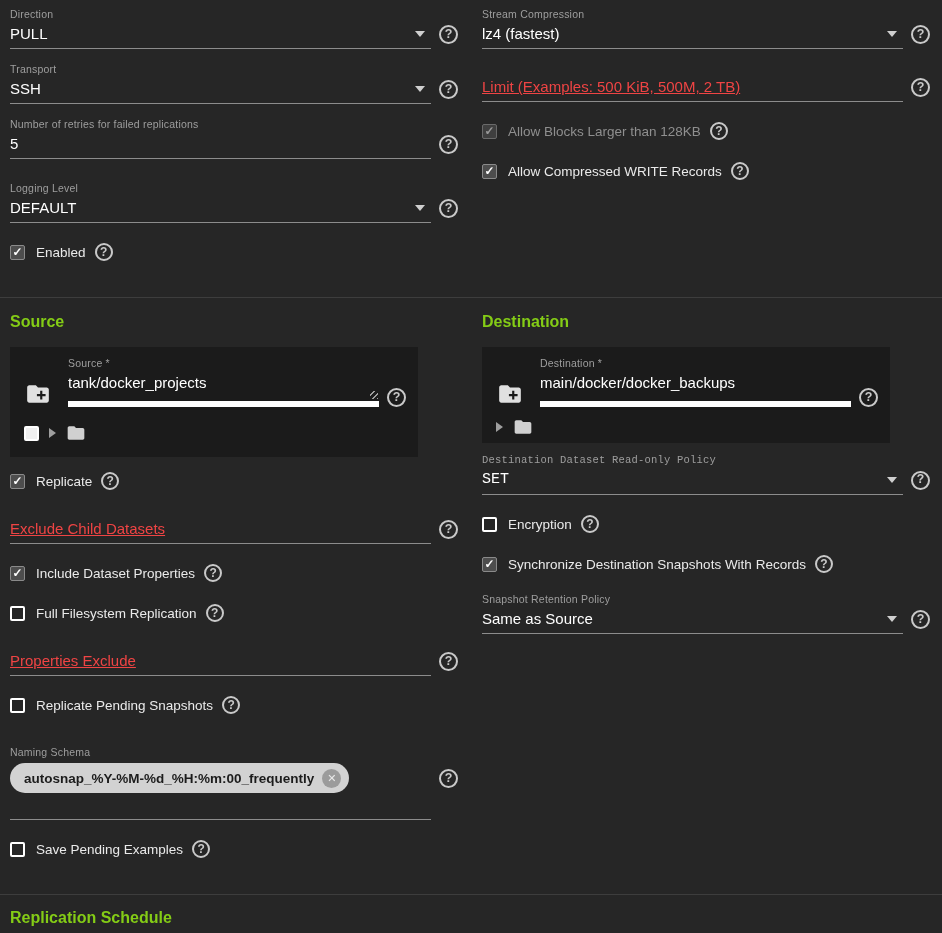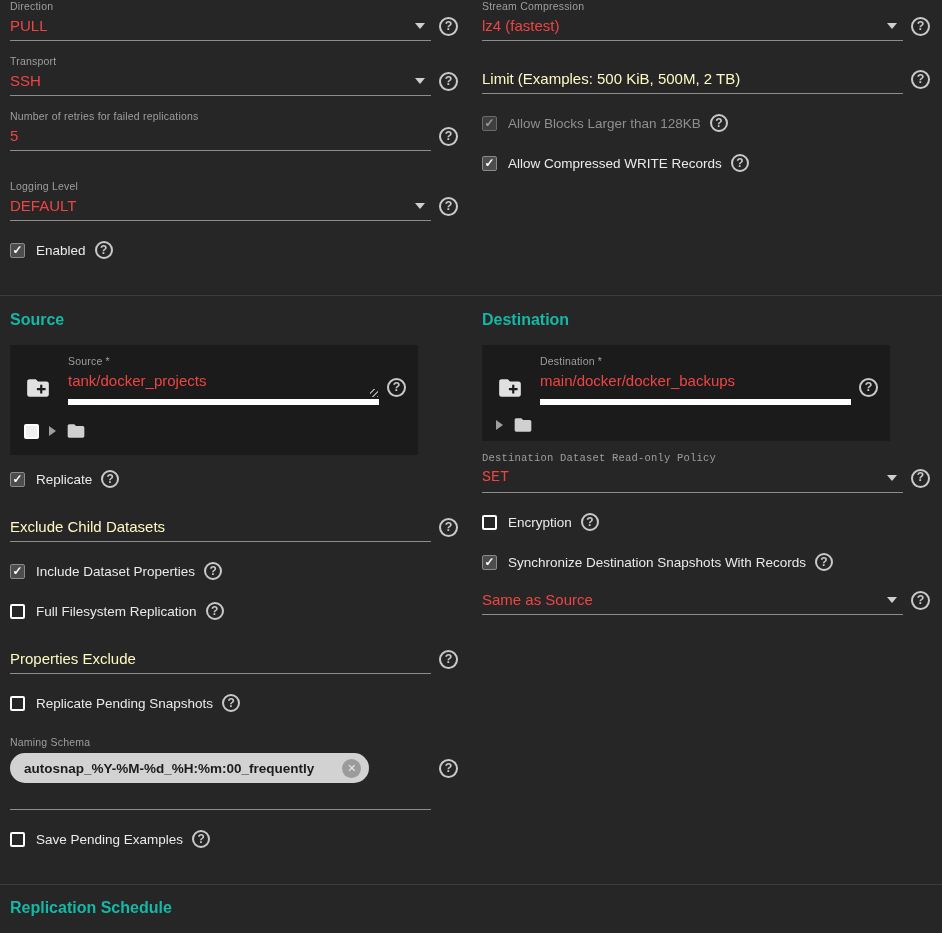--- a/index.html
+++ b/index.html
@@ -11,32 +11,32 @@
     font-family:"Liberation Sans", sans-serif;
     color:#f2f2f2;
     overflow:hidden;
   }
   .grid {
     display:grid;
     grid-template-columns:448px 448px;
     column-gap:24px;
     padding-left:10px;
   }
-  .top-grid { padding-top:0; }
+  .top-grid { padding-top:8px; }
 
   
   .flabel { font-size:10.5px; color:#9e9e9e; letter-spacing:.2px; margin-bottom:5px; }
   .ul-row { display:flex; align-items:flex-start; }
   .control {
     flex:1; display:flex; justify-content:space-between; align-items:center;
     border-bottom:1px solid #8c8c8c;
     padding-bottom:6px; min-height:22px;
   }
-  .fvalue { font-size:15px; color:#ef4444; line-height:17px; }
-  .fplaceholder { font-size:15px; color:#fef9c3; line-height:17px; }
+  .fvalue { font-size:15px; color:#ffffff; line-height:17px; }
+  .fplaceholder { font-size:15px; color:#ef4444; line-height:17px;text-decoration:underline; }
   .caret {
     width:0; height:0; margin-right:6px;
     border-left:5px solid transparent; border-right:5px solid transparent;
     border-top:6px solid #cfcfcf;
   }
   .help {
     flex:none; width:19px; height:19px; margin-left:8px; margin-top:0;
     border:2px solid #c9c9c9; border-radius:50%;
     color:#c9c9c9; font-size:12.5px; font-weight:bold;
     display:flex; align-items:center; justify-content:center;
@@ -58,25 +58,25 @@
     display:block; color:#ffffff; font-size:12px; font-weight:bold; line-height:1;
   }
   .cbrow.disabled .cb.checked { background:#3f3f3f; border-color:#6a6a6a; }
   .cbrow.disabled .cb.checked .check { color:#9a9a9a; }
   .cbrow.disabled .cblabel { color:#8f8f8f; }
   .cblabel { font-size:13.5px; color:#eaeaea; margin-left:11px;text-align:right; }
   .cbrow .help { margin-left:9px; width:18px; height:18px; font-size:12px; }
 
   
   .divider { border-top:1px solid #3d3d3d; width:942px; }
-  .sec-heading { font-size:16px; font-weight:bold; color:#14b8a6; }
+  .sec-heading { font-size:16px; font-weight:bold; color:#84cc16; }
 
   
   .panel { background:#1b1b1b; width:408px; padding:10px 12px 8px 12px; }
-  .panel-top { display:flex; align-items:center; }
+  .panel-top { display:flex; align-items:flex-end; }
   .fp-icon { flex:none; margin-top:16px; margin-right:14px; width:32px; height:26px; }
   .fp-icon svg { width:32px; height:26px; display:block; }
   .pfield { flex:1; }
   .pcontrol {
     position:relative;
     border-bottom:6px solid #ffffff;
     padding-bottom:9px; min-height:24px;
   }
   .resize-handle {
     position:absolute; right:1px; bottom:2px; width:8px; height:8px;
@@ -93,34 +93,34 @@
     border-top:5px solid transparent; border-bottom:5px solid transparent;
     border-left:7px solid #9e9e9e;
   }
   .folder-icon svg { width:24px; height:20px; display:block; }
 
   
   .chip-control { border-bottom:1px solid #8c8c8c; padding-bottom:26px; display:block; }
   .chip {
     display:inline-flex; align-items:center;
     background:#d2d2d2; border-radius:16px;
-    height:30px; padding:0 8px 0 14px;gap:20px;
+    height:30px; padding:0 8px 0 14px;
   }
   .chip-text { font-size:13.5px; font-weight:bold; color:#1c1c1c; }
   .chip-close {
     width:19px; height:19px; margin-left:8px; flex:none;
     background:#9b9b9b; border-radius:50%;
     color:#e8e8e8; font-size:11px; display:flex; align-items:center; justify-content:center;
     line-height:1;
   }
 
   
-  .mt14 { margin-top:14px; } .mt13 { margin-top:29px; }
+  .mt14 { margin-top:14px; } .mt13 { margin-top:23px; }
   .mt20 { margin-top:20px; } .mt22 { margin-top:22px; }
-  .mt24 { margin-top:24px; }
+  .mt24 { margin-top:32px; }
   .mt29 { margin-top:29px; } .mt30 { margin-top:30px; }
   .mt11 { margin-top:11px;font-family:Liberation Mono, monospace; } .mt16 { margin-top:16px; }
   .mt15 { margin-top:15px; } .mt36 { margin-top:36px; }
 </style>
 </head>
 <body>
 
 <div class="page">
 
   <div class="grid top-grid">
@@ -366,20 +366,21 @@
 
       <div class="cbrow mt22">
         <span class="cb checked">
             <span class="check">✓</span>
           </span>
         <span class="cblabel">Synchronize Destination Snapshots With Records</span>
         <span class="help">?</span>
       </div>
 
       <div class="field mt20">
+        <div class="flabel">Snapshot Retention Policy</div>
         <div class="ul-row">
           <div class="control">
             <span class="fvalue">Same as Source</span>
             <span class="caret"></span>
           </div>
           <span class="help">?</span>
         </div>
       </div>
     </div>
   </div>

